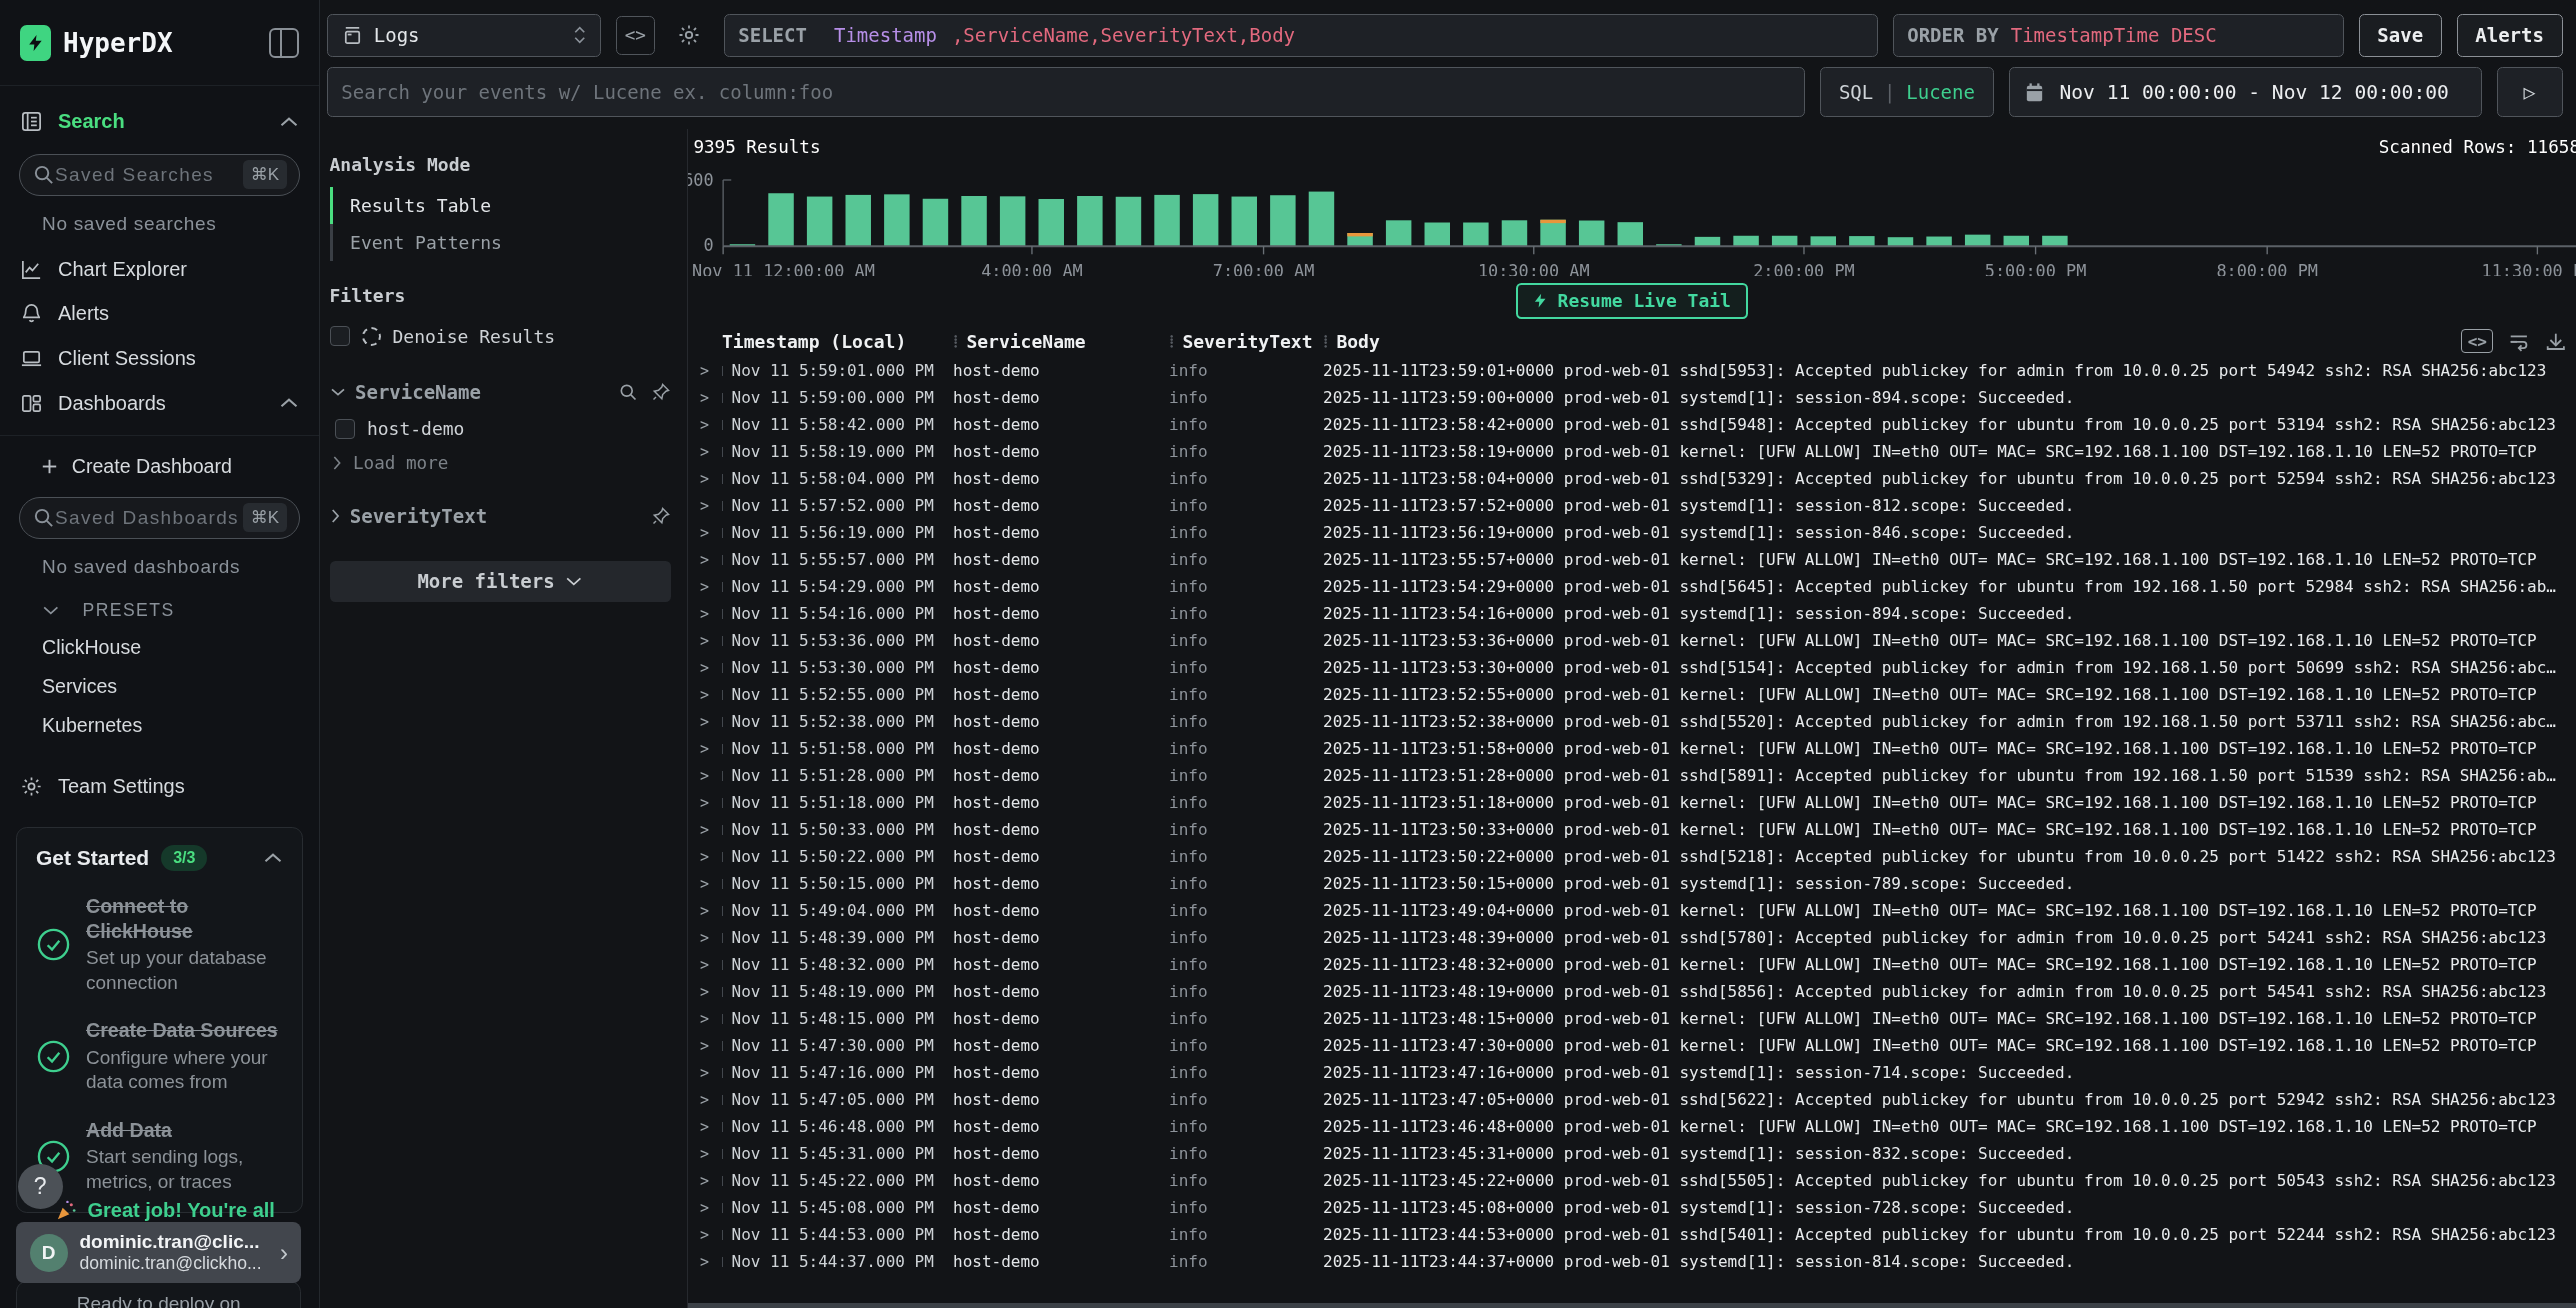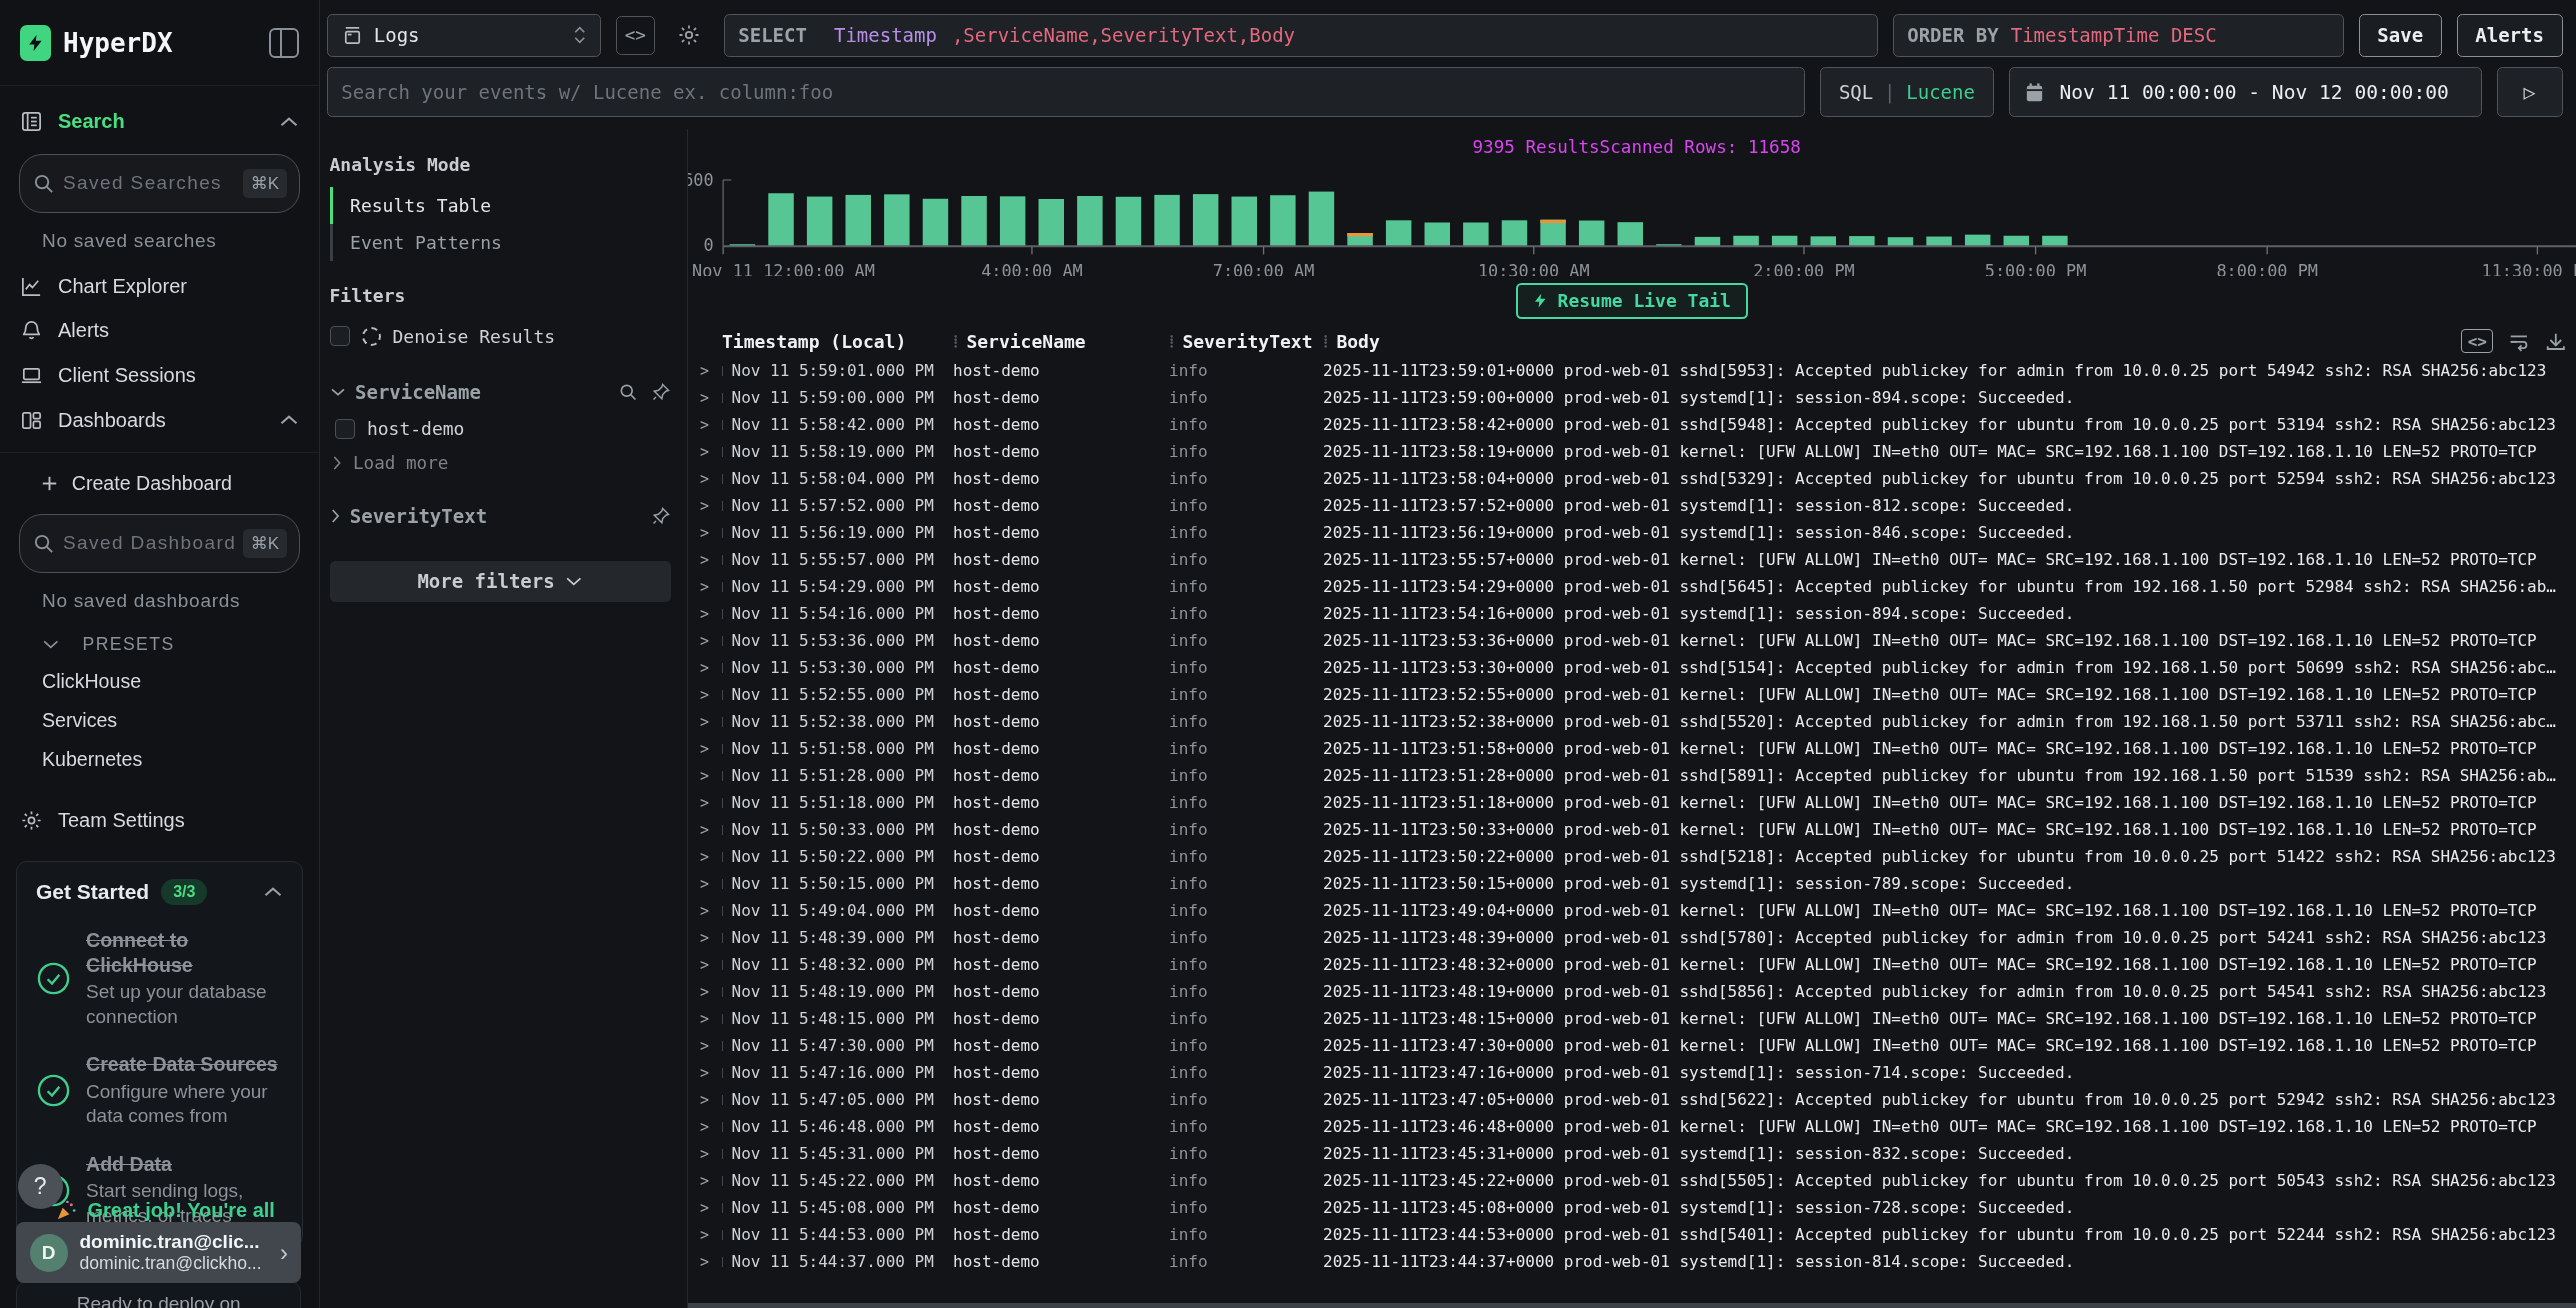--- a/index.html
+++ b/index.html
@@ -17,22 +17,22 @@
     display:flex; align-items:center; justify-content:center; }
   .logo-text { font-family:"DejaVu Sans Mono", monospace; font-weight:bold; font-size:26px; color:#f4f6f8; }
   .collapse-btn { width:30px; height:30px; border:2px solid #898f96; border-radius:6px; position:relative; }
   .collapse-btn::before { content:""; position:absolute; left:8.8px; top:0; bottom:0; border-left:2px solid #898f96; }
 
   .nav { padding:13.5px 0 0 0; }
   .nav-item { display:flex; align-items:center; gap:15px; padding:10.8px 20px; font-size:20px; color:#d7dbdf; }
   .nav-item .chev-right { margin-left:auto; }
   .nav-item.active .nav-label { color:#4ade80; font-weight:bold; }
   .icon24 { width:23px; height:23px; flex:none; }
-  .pill { margin:9.5px 19px 5.4px 19px; height:59px; border:1.4px solid #4b5056; background:#17191d;
-    border-radius:23px; display:flex; align-items:center; gap:8px; padding:0 12px; }
+  .pill { margin:9.5px 19px 5.4px 19px; height:42px; border:1.4px solid #4b5056; background:#17191d;
+    border-radius:23px; display:flex; align-items:center; gap:0; padding:0 12px; }
   .pill input { flex:1; background:transparent; border:none; outline:none; color:#c7ccd1;
     font-size:19px; font-family:"Liberation Sans", sans-serif; min-width:0; }
   .pill input::placeholder { color:#6e747b; letter-spacing:1.4px; }
   .kbd { background:#272b30; color:#9aa1a7; border-radius:5.4px; padding:4px 8px; font-size:17px; flex:none; }
   .empty-note { color:#8a9199; font-size:19px; padding:12px 20px 12px 42px; letter-spacing:0.7px; }
   .sb-divider { border-top:1.4px solid #1d2126; margin:9.5px 0; }
   .sub-item { display:flex; align-items:center; gap:10.8px; padding:9.5px 20px 9.5px 38px; font-size:19.6px; color:#d7dbdf; }
   .presets-row { display:flex; align-items:center; gap:23px; padding:9.5px 20px 6.8px 42px;
     font-size:17.6px; color:#8a9199; letter-spacing:1.4px; }
   .preset-item { padding:8px 20px 8px 42px; font-size:19.6px; color:#d7dbdf; }
@@ -114,21 +114,21 @@
   .fgroup { display:flex; align-items:center; gap:9.5px; margin-top:20px; padding:6.8px 0; }
   .fgroup .glabel { font-size:19px; font-weight:bold; color:#9aa1a7; }
   .fgroup .gicons { margin-left:auto; display:flex; gap:13.5px; }
   .loadmore { display:flex; align-items:center; gap:10.8px; color:#7c8288; font-size:17.6px; padding:5.4px 0 5.4px 2.7px; }
   .more-filters { margin-top:27px; width:100%; height:41px; background:#24272c; border:none; border-radius:5.4px;
     color:#c9cdd1; font-weight:bold; font-size:19px; font-family:"DejaVu Sans Mono", monospace;
     display:flex; align-items:center; justify-content:center; gap:10.8px; }
 
   
   .results { flex:1; min-width:0; display:flex; flex-direction:column; font-family:"DejaVu Sans Mono", monospace; }
-  .results-bar { display:flex; justify-content:center; padding:8px 0 0 5.4px; font-size:17.6px; color:#d946ef; }
+  .results-bar { display:flex; justify-content:space-between; padding:8px 0 0 5.4px; font-size:17.6px; color:#ffffff; }
   .scanned { white-space:nowrap; margin-right:-4px; }
   #chart { width:100%; height:119px; flex:none; display:block; }
   .livetail-row { position:relative; height:49px; flex:none; display:flex; align-items:center; justify-content:center; }
   .livetail-btn { display:flex; align-items:center; gap:9.5px; border:2px solid #43d9a0; border-radius:5.4px;
     background:rgba(67,217,160,0.06); color:#43d9a0; font-weight:bold; font-size:18px;
     font-family:"DejaVu Sans Mono", monospace; padding:5.4px 15px; }
   .thead { display:grid; grid-template-columns:34px 231px 216px 154px 1fr; align-items:center;
     height:32px; flex:none; position:relative; font-weight:bold; font-size:18px; color:#eff1f3; }
   .th { display:flex; align-items:center; gap:9.5px; }
   .th .handle { color:#565b61; font-size:16px; letter-spacing:-1.4px; }

